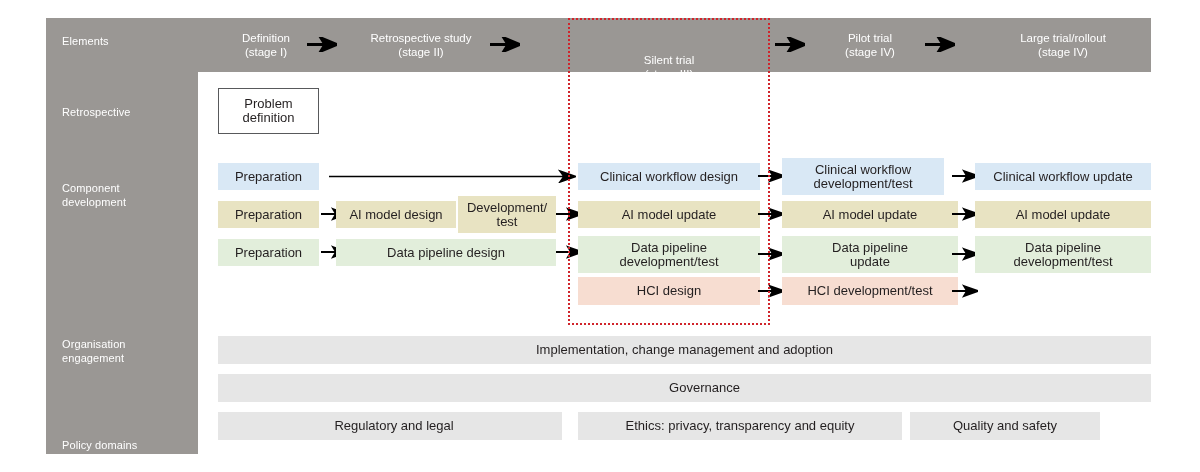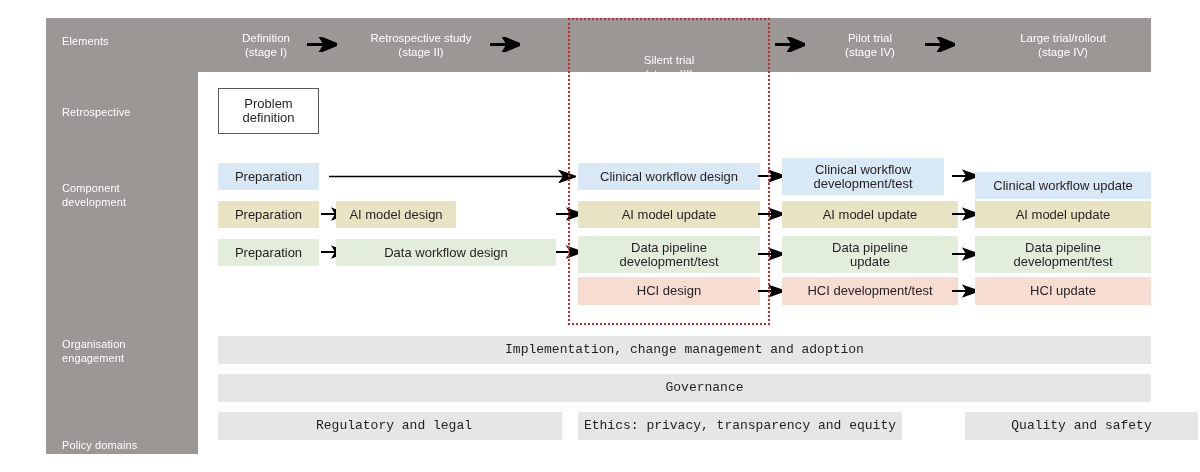--- a/index.html
+++ b/index.html
@@ -46,21 +46,21 @@
     text-align:center;
     font-size:13px;line-height:14px;
     color:#231f20;
     white-space:pre-line;
     box-sizing:border-box;
   }
   .b-blue{background:#d9e8f5;}
   .b-yellow{background:#e8e3c2;}
   .b-green{background:#e2eedb;}
   .b-pink{background:#f7ddd1;}
-  .b-grey{background:#e6e6e6;font-family:Liberation Mono, monospace;}
+  .b-grey{background:#e6e6e6;}
   .b-outline{background:#ffffff;border:1.5px solid #58595b;}
 
   
   .arrow{position:absolute;height:14px;width:26px;}
   .longline{position:absolute;height:14px;}
 
   
   .dotted{
     position:absolute;left:568px;top:18px;width:202px;height:307px;
     border:2.2px dotted #d0242b;
@@ -121,29 +121,31 @@
   <svg class="arrow" style="left:758px;top:169px;" viewBox="0 0 26 14">
     <path d="M0 7 L16 7 M12 2 L26 7 L12 12 L15 7 Z" stroke="#000" stroke-width="1.8" fill="#000"></path>
   </svg>
 
   <div class="box b-blue" style="left:782px;top:158px;width:162px;height:37px;">Clinical workflow
 development/test</div>
   <svg class="arrow" style="left:952px;top:169px;" viewBox="0 0 26 14">
     <path d="M0 7 L16 7 M12 2 L26 7 L12 12 L15 7 Z" stroke="#000" stroke-width="1.8" fill="#000"></path>
   </svg>
 
-  <div class="box b-blue" style="left:975px;top:163px;width:176px;height:27px;margin-top:9px;">Clinical workflow update</div>
+  <div class="box b-blue" style="left:975px;top:163px;width:176px;height:27px;">Clinical workflow update</div>
 
   <div class="box b-yellow" style="left:218px;top:201px;width:101px;height:27px;">Preparation</div>
   <svg class="arrow" style="left:321px;top:207px;" viewBox="0 0 26 14">
     <path d="M0 7 L16 7 M12 2 L26 7 L12 12 L15 7 Z" stroke="#000" stroke-width="1.8" fill="#000"></path>
   </svg>
 
   <div class="box b-yellow" style="left:336px;top:201px;width:120px;height:27px;">AI model design</div>
 
+  <div class="box b-yellow" style="left:458px;top:196px;width:98px;height:37px;">Development/
+test</div>
   <svg class="arrow" style="left:556px;top:207px;" viewBox="0 0 26 14">
     <path d="M0 7 L16 7 M12 2 L26 7 L12 12 L15 7 Z" stroke="#000" stroke-width="1.8" fill="#000"></path>
   </svg>
 
   <div class="box b-yellow" style="left:578px;top:201px;width:182px;height:27px;">AI model update</div>
   <svg class="arrow" style="left:758px;top:207px;" viewBox="0 0 26 14">
     <path d="M0 7 L16 7 M12 2 L26 7 L12 12 L15 7 Z" stroke="#000" stroke-width="1.8" fill="#000"></path>
   </svg>
 
   <div class="box b-yellow" style="left:782px;top:201px;width:176px;height:27px;">AI model update</div>
@@ -151,21 +153,21 @@
     <path d="M0 7 L16 7 M12 2 L26 7 L12 12 L15 7 Z" stroke="#000" stroke-width="1.8" fill="#000"></path>
   </svg>
 
   <div class="box b-yellow" style="left:975px;top:201px;width:176px;height:27px;">AI model update</div>
 
   <div class="box b-green" style="left:218px;top:239px;width:101px;height:27px;">Preparation</div>
   <svg class="arrow" style="left:321px;top:245px;" viewBox="0 0 26 14">
     <path d="M0 7 L16 7 M12 2 L26 7 L12 12 L15 7 Z" stroke="#000" stroke-width="1.8" fill="#000"></path>
   </svg>
 
-  <div class="box b-green" style="left:336px;top:239px;width:220px;height:27px;">Data workflow design</div>
+  <div class="box b-green" style="left:336px;top:239px;width:220px;height:27px;">Data pipeline design</div>
   <svg class="arrow" style="left:556px;top:245px;" viewBox="0 0 26 14">
     <path d="M0 7 L16 7 M12 2 L26 7 L12 12 L15 7 Z" stroke="#000" stroke-width="1.8" fill="#000"></path>
   </svg>
 
   <div class="box b-green" style="left:578px;top:236px;width:182px;height:37px;">Data pipeline
 development/test</div>
   <svg class="arrow" style="left:758px;top:247px;" viewBox="0 0 26 14">
     <path d="M0 7 L16 7 M12 2 L26 7 L12 12 L15 7 Z" stroke="#000" stroke-width="1.8" fill="#000"></path>
   </svg>
 
@@ -181,24 +183,23 @@
   <div class="box b-pink" style="left:578px;top:277px;width:182px;height:28px;">HCI design</div>
   <svg class="arrow" style="left:758px;top:284px;" viewBox="0 0 26 14">
     <path d="M0 7 L16 7 M12 2 L26 7 L12 12 L15 7 Z" stroke="#000" stroke-width="1.8" fill="#000"></path>
   </svg>
 
   <div class="box b-pink" style="left:782px;top:277px;width:176px;height:28px;">HCI development/test</div>
   <svg class="arrow" style="left:952px;top:284px;" viewBox="0 0 26 14">
     <path d="M0 7 L16 7 M12 2 L26 7 L12 12 L15 7 Z" stroke="#000" stroke-width="1.8" fill="#000"></path>
   </svg>
 
-  <div class="box b-pink" style="left:975px;top:277px;width:176px;height:28px;">HCI update</div>
 
   <div class="dotted"></div>
 
   <div class="box b-grey" style="left:218px;top:336px;width:933px;height:28px;">Implementation, change management and adoption</div>
   <div class="box b-grey" style="left:218px;top:374px;width:933px;height:28px;padding-left:40px;">Governance</div>
 
   <div class="box b-grey" style="left:218px;top:412px;width:344px;height:28px;padding-left:8px;">Regulatory and legal</div>
   <div class="box b-grey" style="left:578px;top:412px;width:324px;height:28px;">Ethics: privacy, transparency and equity</div>
-  <div class="box b-grey" style="left:965px;top:412px;width:233px;height:28px;">Quality and safety</div>
+  <div class="box b-grey" style="left:910px;top:412px;width:190px;height:28px;">Quality and safety</div>
 
 </div>
 
 </body></html>

